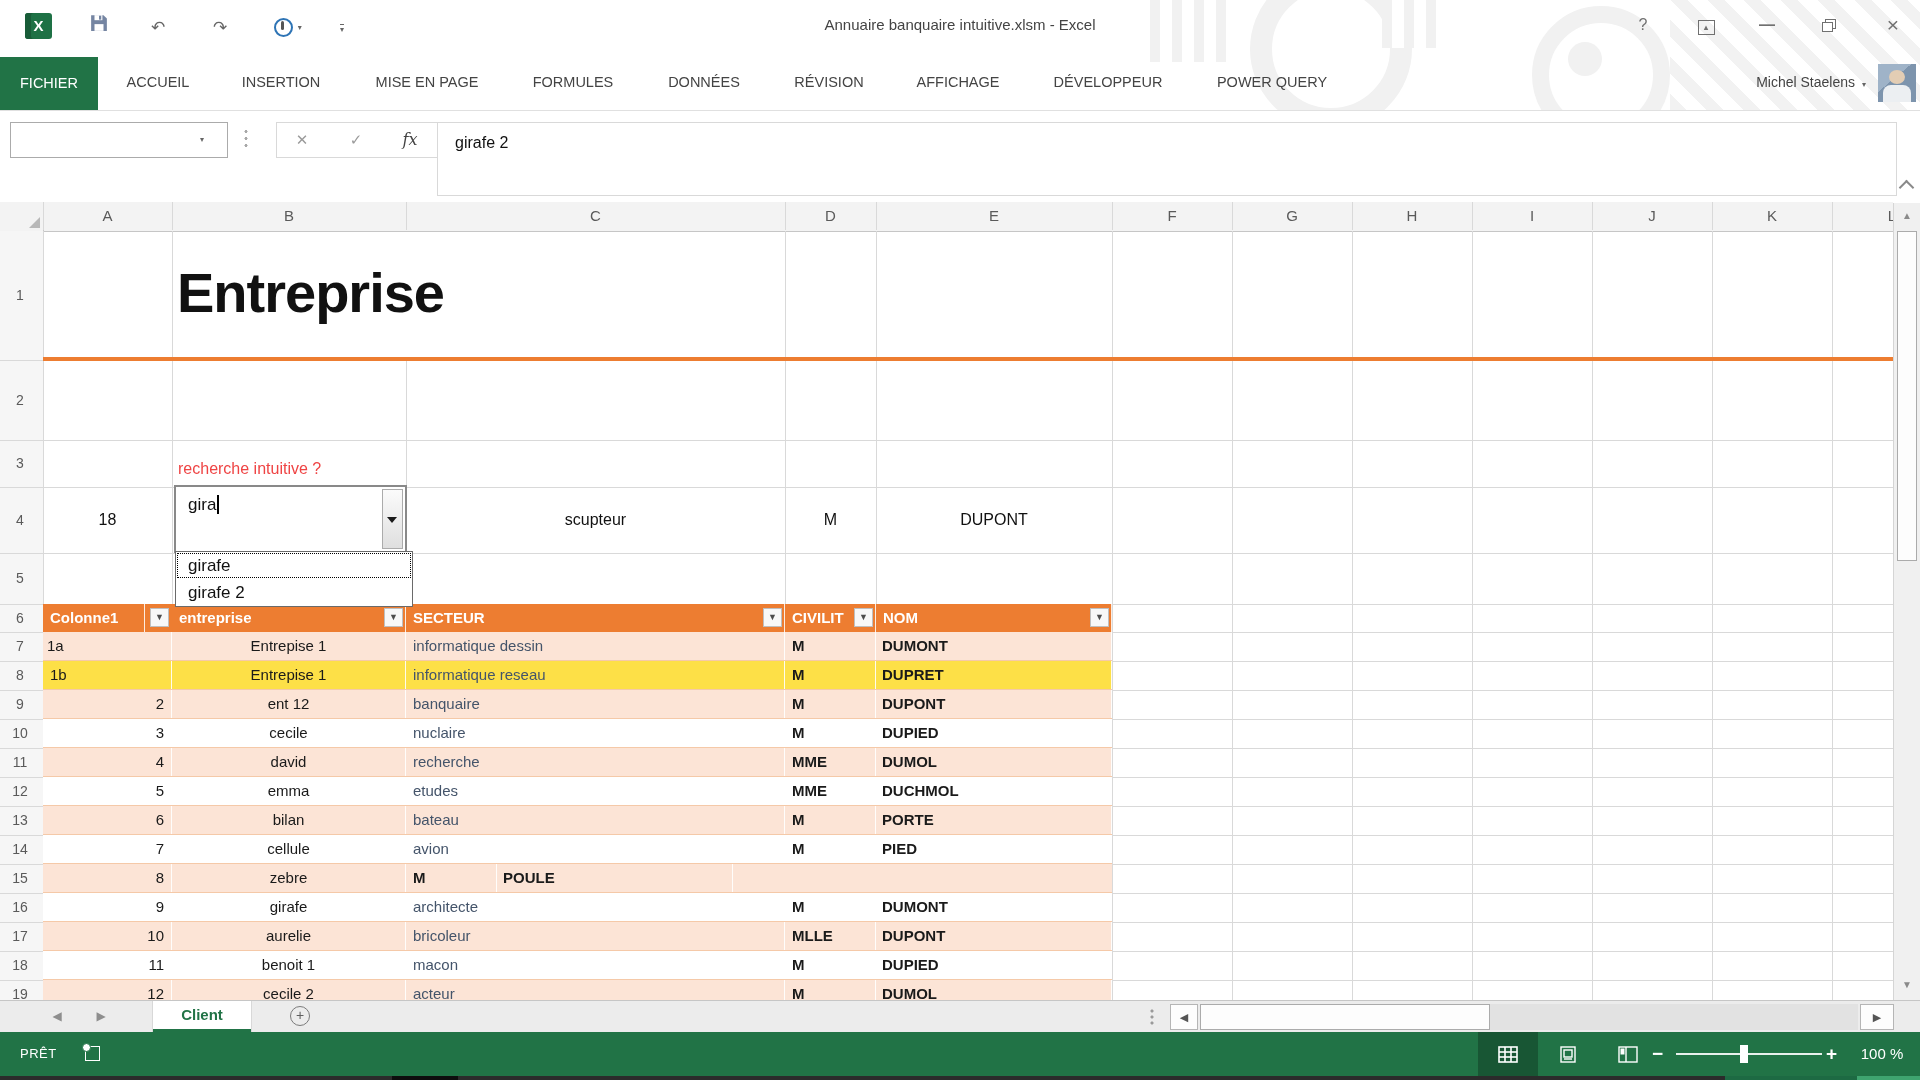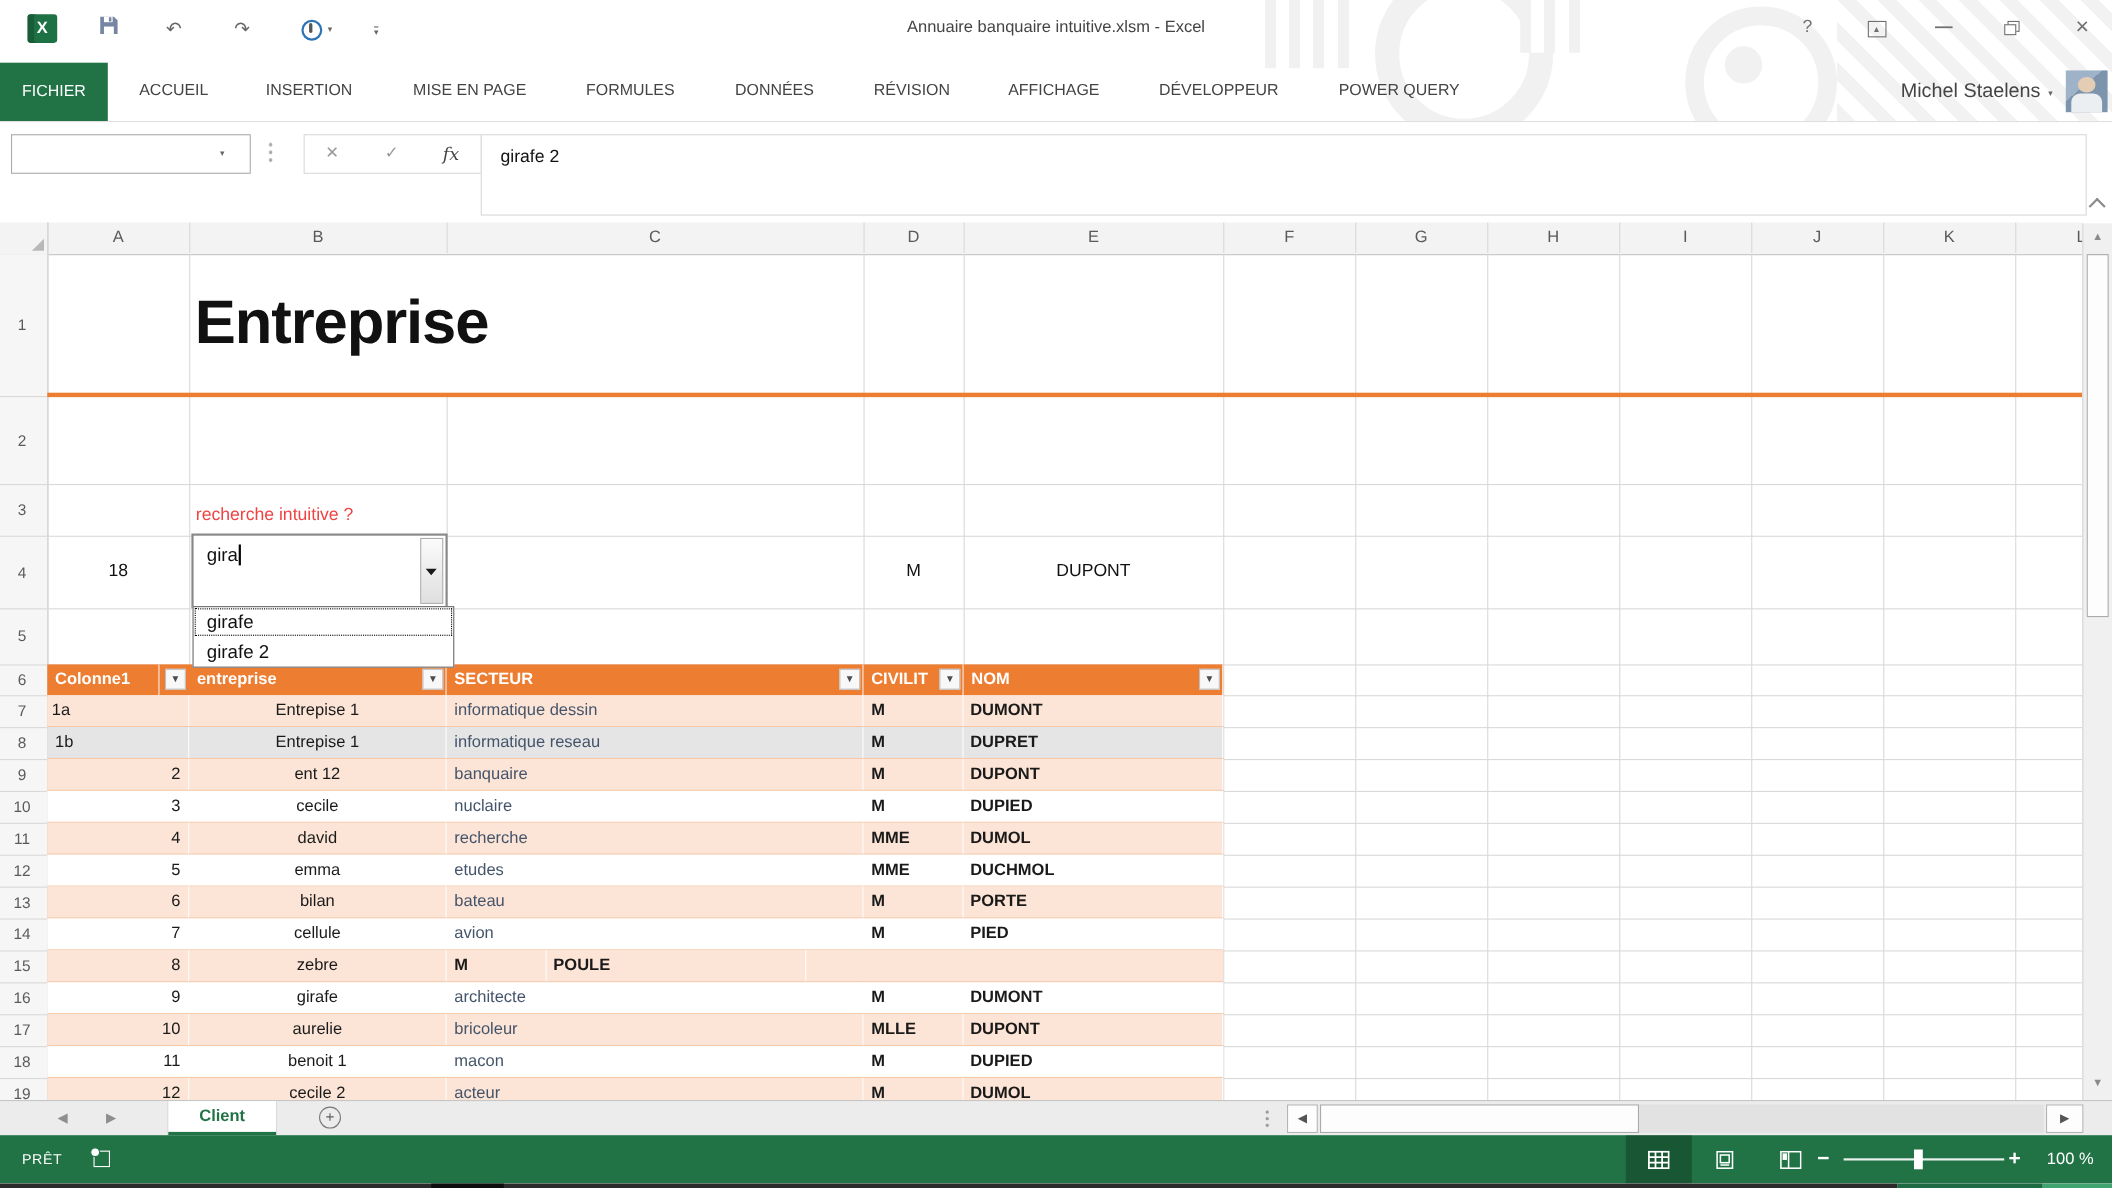--- a/index.html
+++ b/index.html
@@ -17,21 +17,21 @@
   .win-title{top:0;height:55px;line-height:50px;font-size:15px;color:#444;text-align:center;z-index:6}
   .winbtn{top:10px;width:34px;height:30px;text-align:center;line-height:30px;color:#707070;font-size:16px;z-index:6}
   .boxicon{display:inline-block;width:15px;height:13px;border:1px solid #707070;font-size:9px;line-height:12px}
   .restore-outer{display:inline-block;position:relative;width:13px;height:11px;margin-top:9px}
   .restore-outer .r1{position:absolute;left:3px;top:0;width:9px;height:8px;border:1px solid #707070;background:#fff}
   .restore-outer .r2{position:absolute;left:0;top:3px;width:9px;height:8px;border:1px solid #707070;background:#fff}
   
   #ribbonrow{left:0;top:55px;width:1920px;height:55px;background:transparent;z-index:5;border-bottom:1px solid #E0E0E0}
   .rtab{position:absolute;top:0;height:55px;line-height:55px;font-size:14.5px;color:#444;transform:translateX(-50%);white-space:nowrap}
   #tab-fichier{left:0;top:2px;width:98px;height:53px;background:#217346;color:#fff;text-align:center;line-height:53px;font-size:14.5px}
-  #user-name{left:1690px;top:0;width:165px;height:55px;line-height:55px;text-align:right;color:#444;font-size:18px}
+  #user-name{left:1690px;top:0;width:165px;height:55px;line-height:55px;text-align:right;color:#444;font-size:14px}
   #user-caret{left:1862px;top:25px;font-size:8px;color:#666}
   #avatar{left:1878px;top:9px;width:38px;height:38px;background:linear-gradient(140deg,#9fb3c8 0 40%,#7d94ad 40% 100%);overflow:hidden}
   #avatar .head{position:absolute;left:11px;top:6px;width:16px;height:14px;border-radius:50%;background:#E3CDB4}
   #avatar .body{position:absolute;left:5px;top:21px;width:28px;height:17px;border-radius:8px 8px 0 0;background:#ECEFF2}
   
   #fbar{left:0;top:110px;width:1920px;height:92px;background:#fff;z-index:4}
   #name-box{left:10px;top:12px;width:216px;height:34px;border:1px solid #ABABAB;background:#fff}
   #name-box-caret{left:200px;top:25px;font-size:8px;color:#666}
   .vdots{left:244px;top:18px;width:4px;height:22px;background:radial-gradient(circle,#A8A8A8 1.3px,transparent 1.8px);background-size:4px 7px;background-repeat:repeat-y}
   #fx-box{left:276px;top:12px;width:160px;height:34px;border:1px solid #D9D9D9;background:#fff}
@@ -250,20 +250,21 @@
       <div class="gl-h" style="top: 662px; width: 1893px;"></div>
       <div class="gl-h" style="top: 691px; width: 1893px;"></div>
       <div class="gl-h" style="top: 720px; width: 1893px;"></div>
       <div class="gl-h" style="top: 749px; width: 1893px;"></div>
       <div class="gl-h" style="top: 778px; width: 1893px;"></div>
     </div>
   <div class="a" id="orange-rule"></div>
   <div class="a" id="cell-title">Entreprise</div>
   <div class="a" id="cell-b3">recherche intuitive ?</div>
   <div class="a r4cell" style="left:43px;width:129px">18</div>
+  <div class="a r4cell" style="left:406px;width:379px">scupteur</div>
   <div class="a r4cell" style="left:785px;width:91px">M</div>
   <div class="a r4cell" style="left:876px;width:236px">DUPONT</div>
   <div id="table-layer">
       <div style="position: absolute; left: 43px; top: 402px; width: 1069px; height: 28px; background: rgb(237, 125, 49);">
         <div class="thead-cell" style="left: 0px; width: 102px; position: absolute;"><span>Colonne1</span></div>
         <div class="filterbtn" style="left: 107px; position: absolute;">▼</div>
         <div class="thead-cell" style="left: 129px; width: 234px; position: absolute;"><span>entreprise</span></div>
         <div class="filterbtn" style="left: 341px; position: absolute;">▼</div>
         <div class="thead-cell" style="left: 363px; width: 379px; position: absolute;"><span>SECTEUR</span></div>
         <div class="filterbtn" style="left: 720px; position: absolute;">▼</div>
@@ -272,21 +273,21 @@
         <div class="thead-cell" style="left: 833px; width: 236px; position: absolute;"><span>NOM</span></div>
         <div class="filterbtn" style="left: 1047px; position: absolute;">▼</div>
       </div>
       <div class="trow" style="top: 430px; height: 29px; background: rgb(252, 228, 214);">
         <div class="tcell" style="width: 129px; line-height: 28px; padding-left: 4px;">1a</div>
         <div class="tcell" style="width: 234px; line-height: 28px; text-align: center;">Entrepise 1</div>
         <div class="tcell" style="width: 379px; line-height: 28px; padding-left: 7px; color: rgb(68, 84, 106);">informatique dessin</div>
         <div class="tcell" style="width: 91px; line-height: 28px; padding-left: 7px; font-weight: bold;">M</div>
         <div class="tcell" style="width: 236px; line-height: 28px; padding-left: 6px; font-weight: bold;">DUMONT</div>
       </div>
-      <div class="trow" style="top: 459px; height: 29px; background: #e5e5e5;">
+      <div class="trow" style="top: 459px; height: 29px; background: #fde047;">
         <div class="tcell" style="width: 129px; line-height: 28px; padding-left: 7px;">1b</div>
         <div class="tcell" style="width: 234px; line-height: 28px; text-align: center;">Entrepise 1</div>
         <div class="tcell" style="width: 379px; line-height: 28px; padding-left: 7px; color: rgb(68, 84, 106);">informatique reseau</div>
         <div class="tcell" style="width: 91px; line-height: 28px; padding-left: 7px; font-weight: bold;">M</div>
         <div class="tcell" style="width: 236px; line-height: 28px; padding-left: 6px; font-weight: bold;">DUPRET</div>
       </div>
       <div class="trow" style="top: 488px; height: 29px; background: rgb(252, 228, 214);">
         <div class="tcell" style="width: 129px; line-height: 28px; text-align: right; padding-right: 7px;">2</div>
         <div class="tcell" style="width: 234px; line-height: 28px; text-align: center;">ent 12</div>
         <div class="tcell" style="width: 379px; line-height: 28px; padding-left: 7px; color: rgb(68, 84, 106);">banquaire</div>

